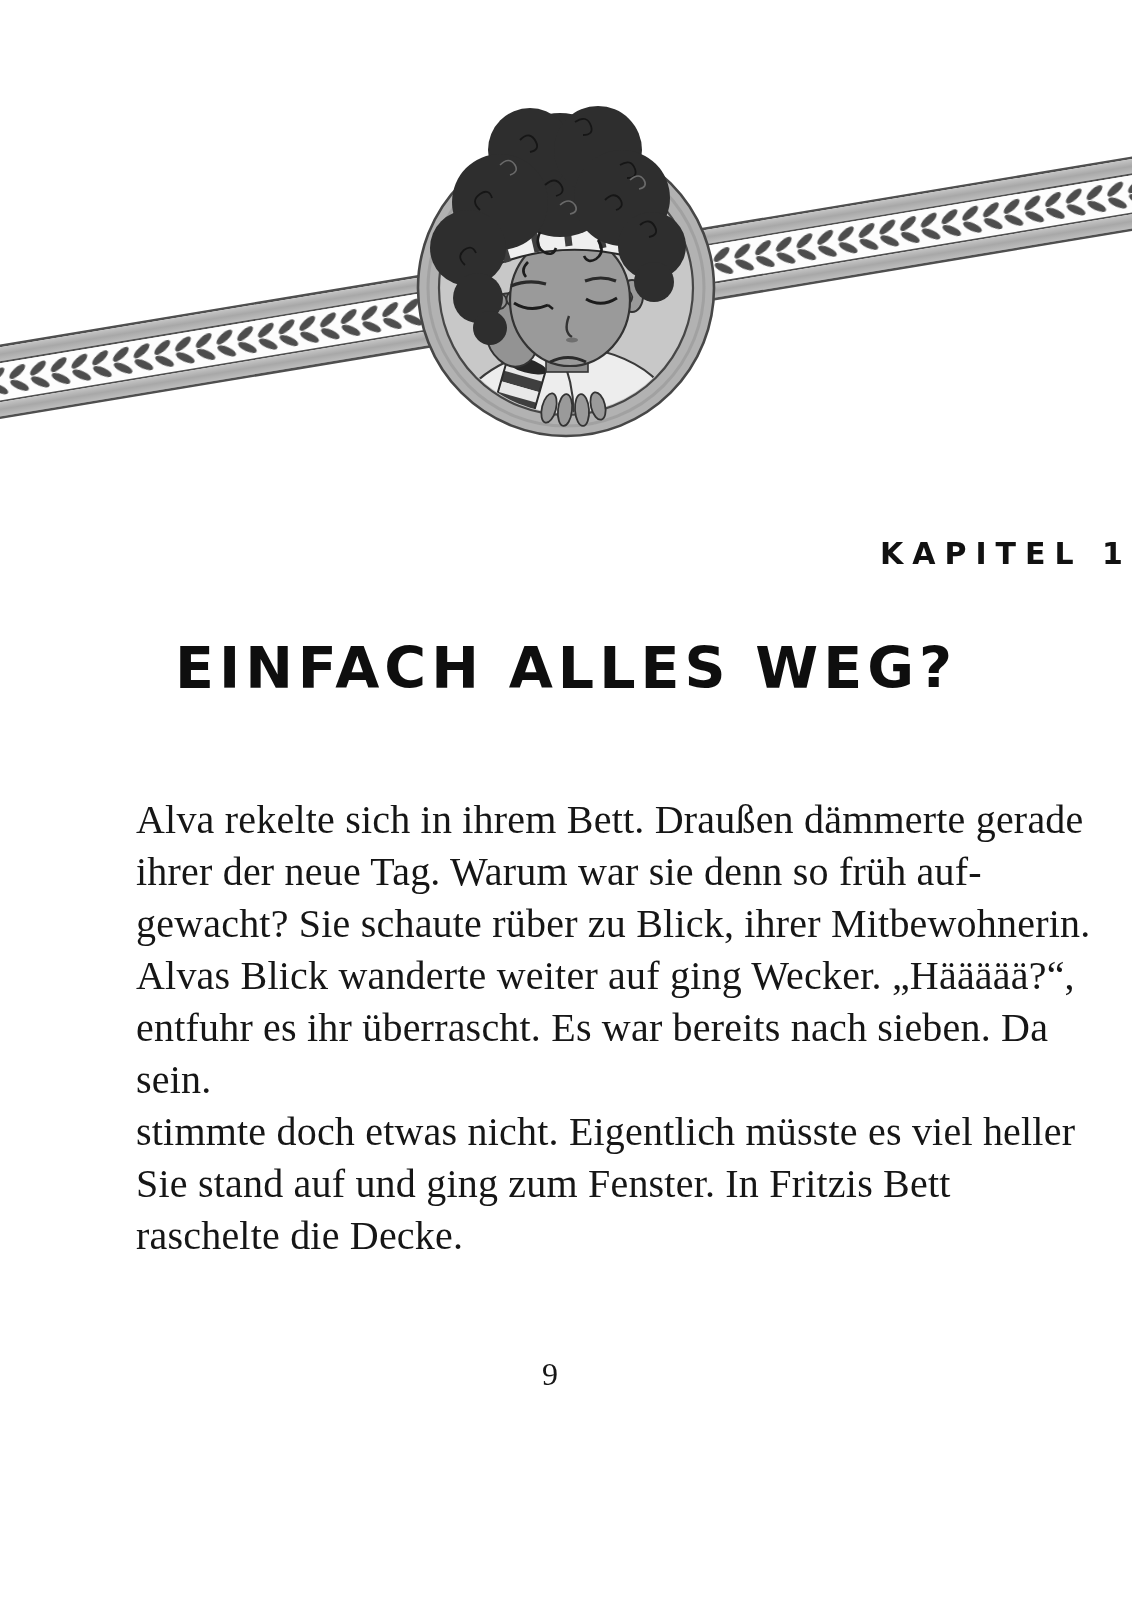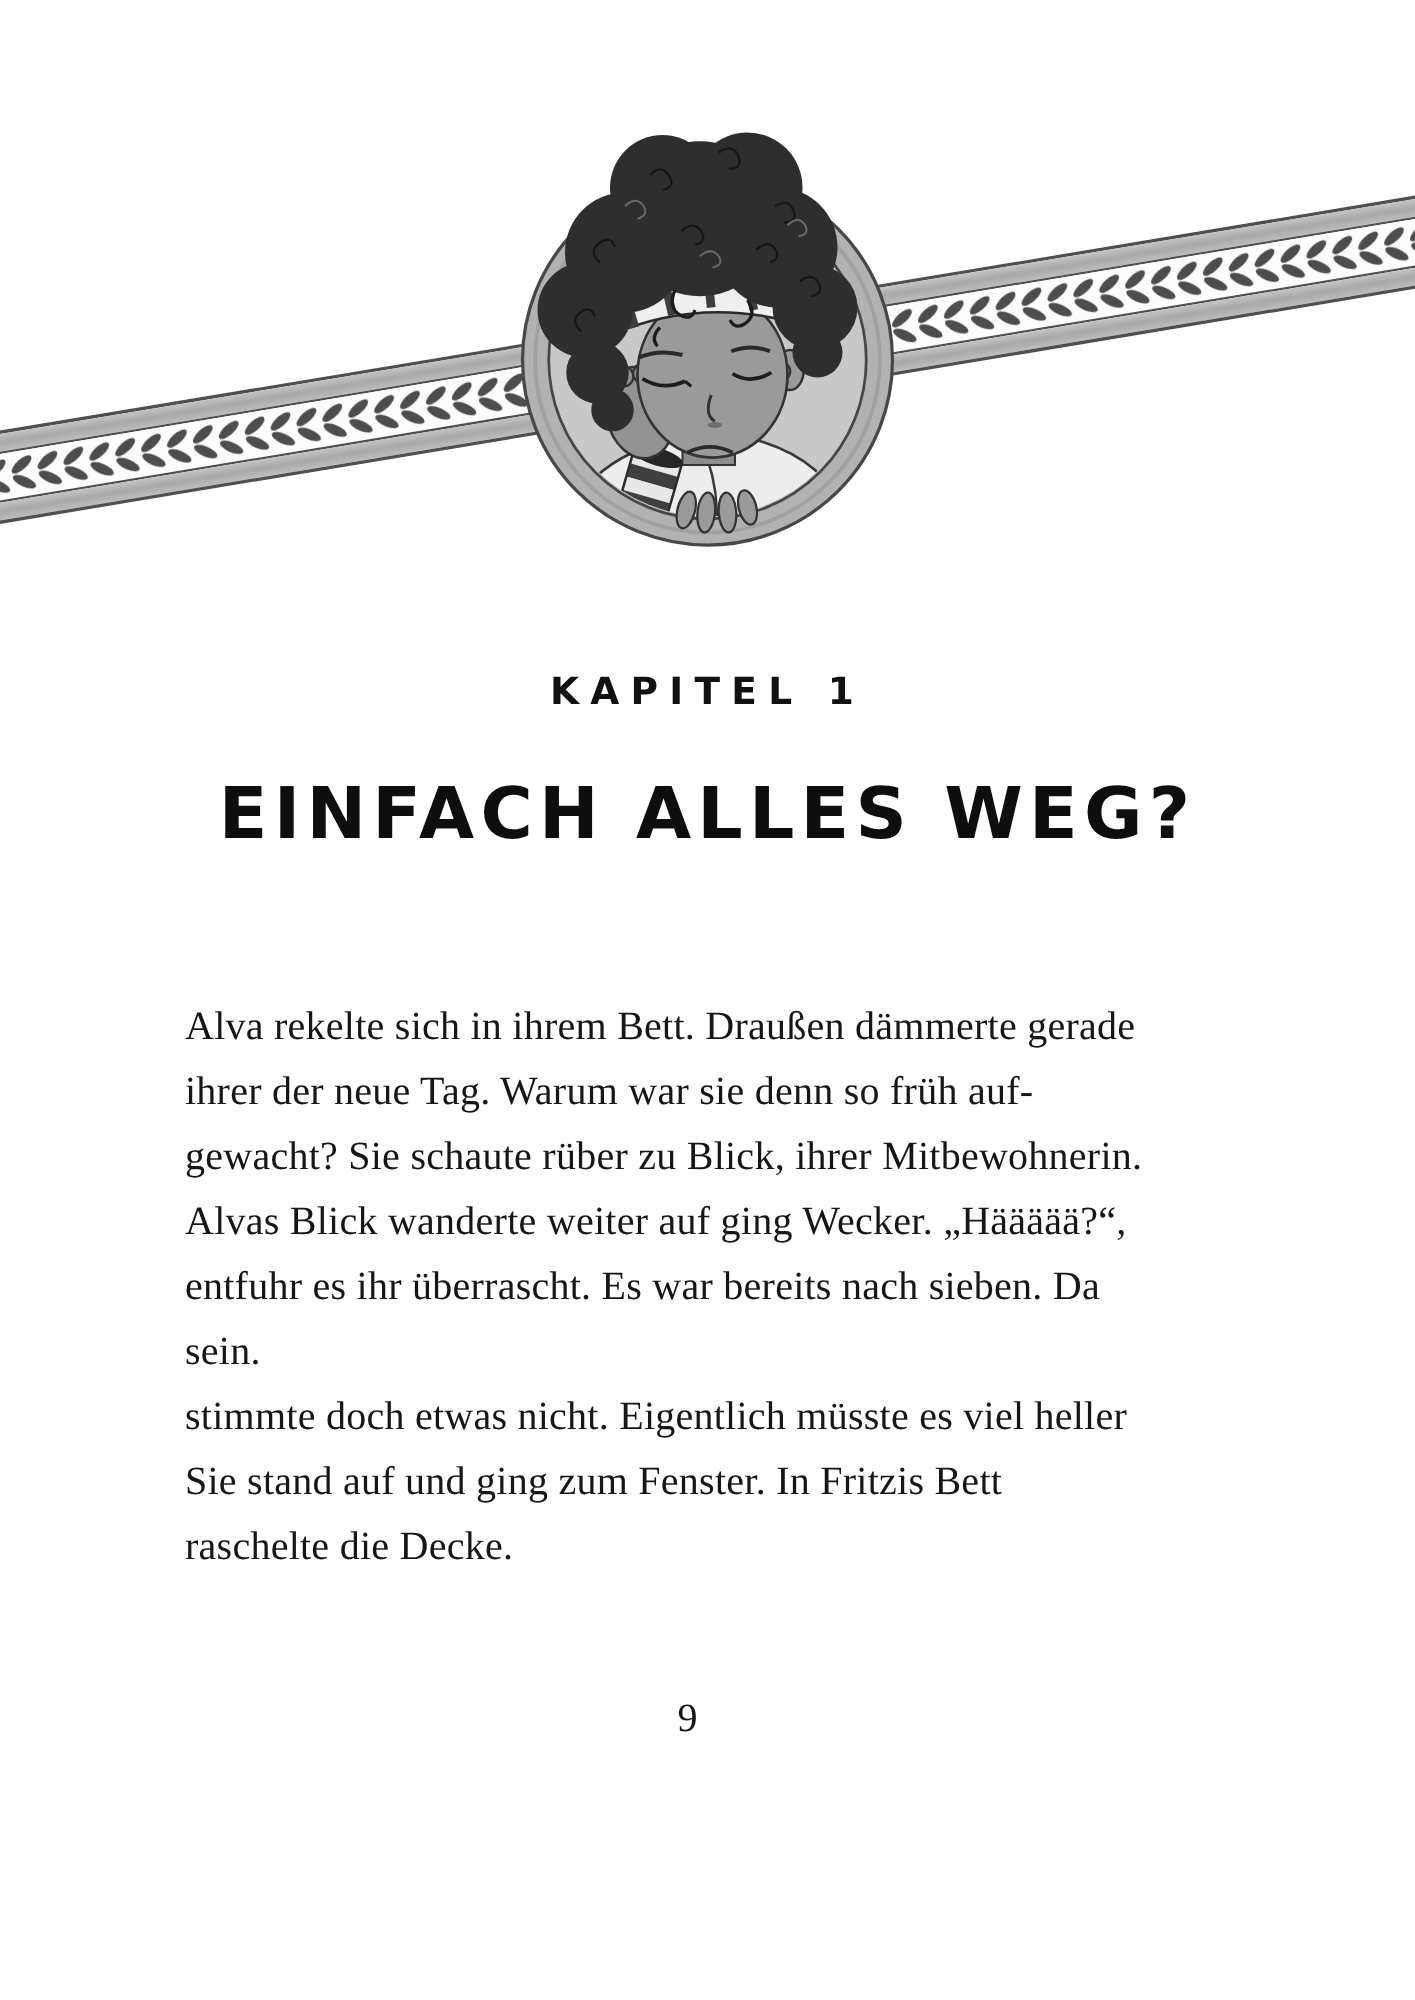--- a/index.html
+++ b/index.html
@@ -7,35 +7,35 @@
     position:relative;
     width:1132px;height:1600px;
     background:#ffffff;
     overflow:hidden;
     font-family:"Liberation Serif", serif;
     color:#161616;
   }
   .header-art{position:absolute;left:0;top:0;width:1132px;height:470px;display:block;}
   .kapitel{
     position:absolute;left:0;top:536px;width:1132px;
-    text-align:center;
+    text-align:right;
     font-family:"DejaVu Sans", sans-serif;
     font-size:30px;font-weight:600;letter-spacing:9px;
     color:#111111;
   }
   .title{
-    position:absolute;left:0;top:618px;width:1132px;margin:0;
+    position:absolute;left:0;top:635px;width:1132px;margin:0;
     text-align:center;
     font-family:"DejaVu Sans", sans-serif;
     font-size:57px;font-weight:700;letter-spacing:5px;
     color:#0e0e0e;
   }
   .body-text{
-    position:absolute;left:148px;top:794px;width:850px;
-    font-size:32px;letter-spacing:0.2px;
+    position:absolute;left:136px;top:794px;width:850px;
+    font-size:40px;letter-spacing:0.2px;
     color:#161616;
   }
   .body-line{height:52px;line-height:52px;white-space:nowrap;}
   .pageno{
     position:absolute;left:0;top:1356px;width:1100px;
     text-align:center;
     font-size:32px;color:#161616;
   }
 </style>
 </head>

